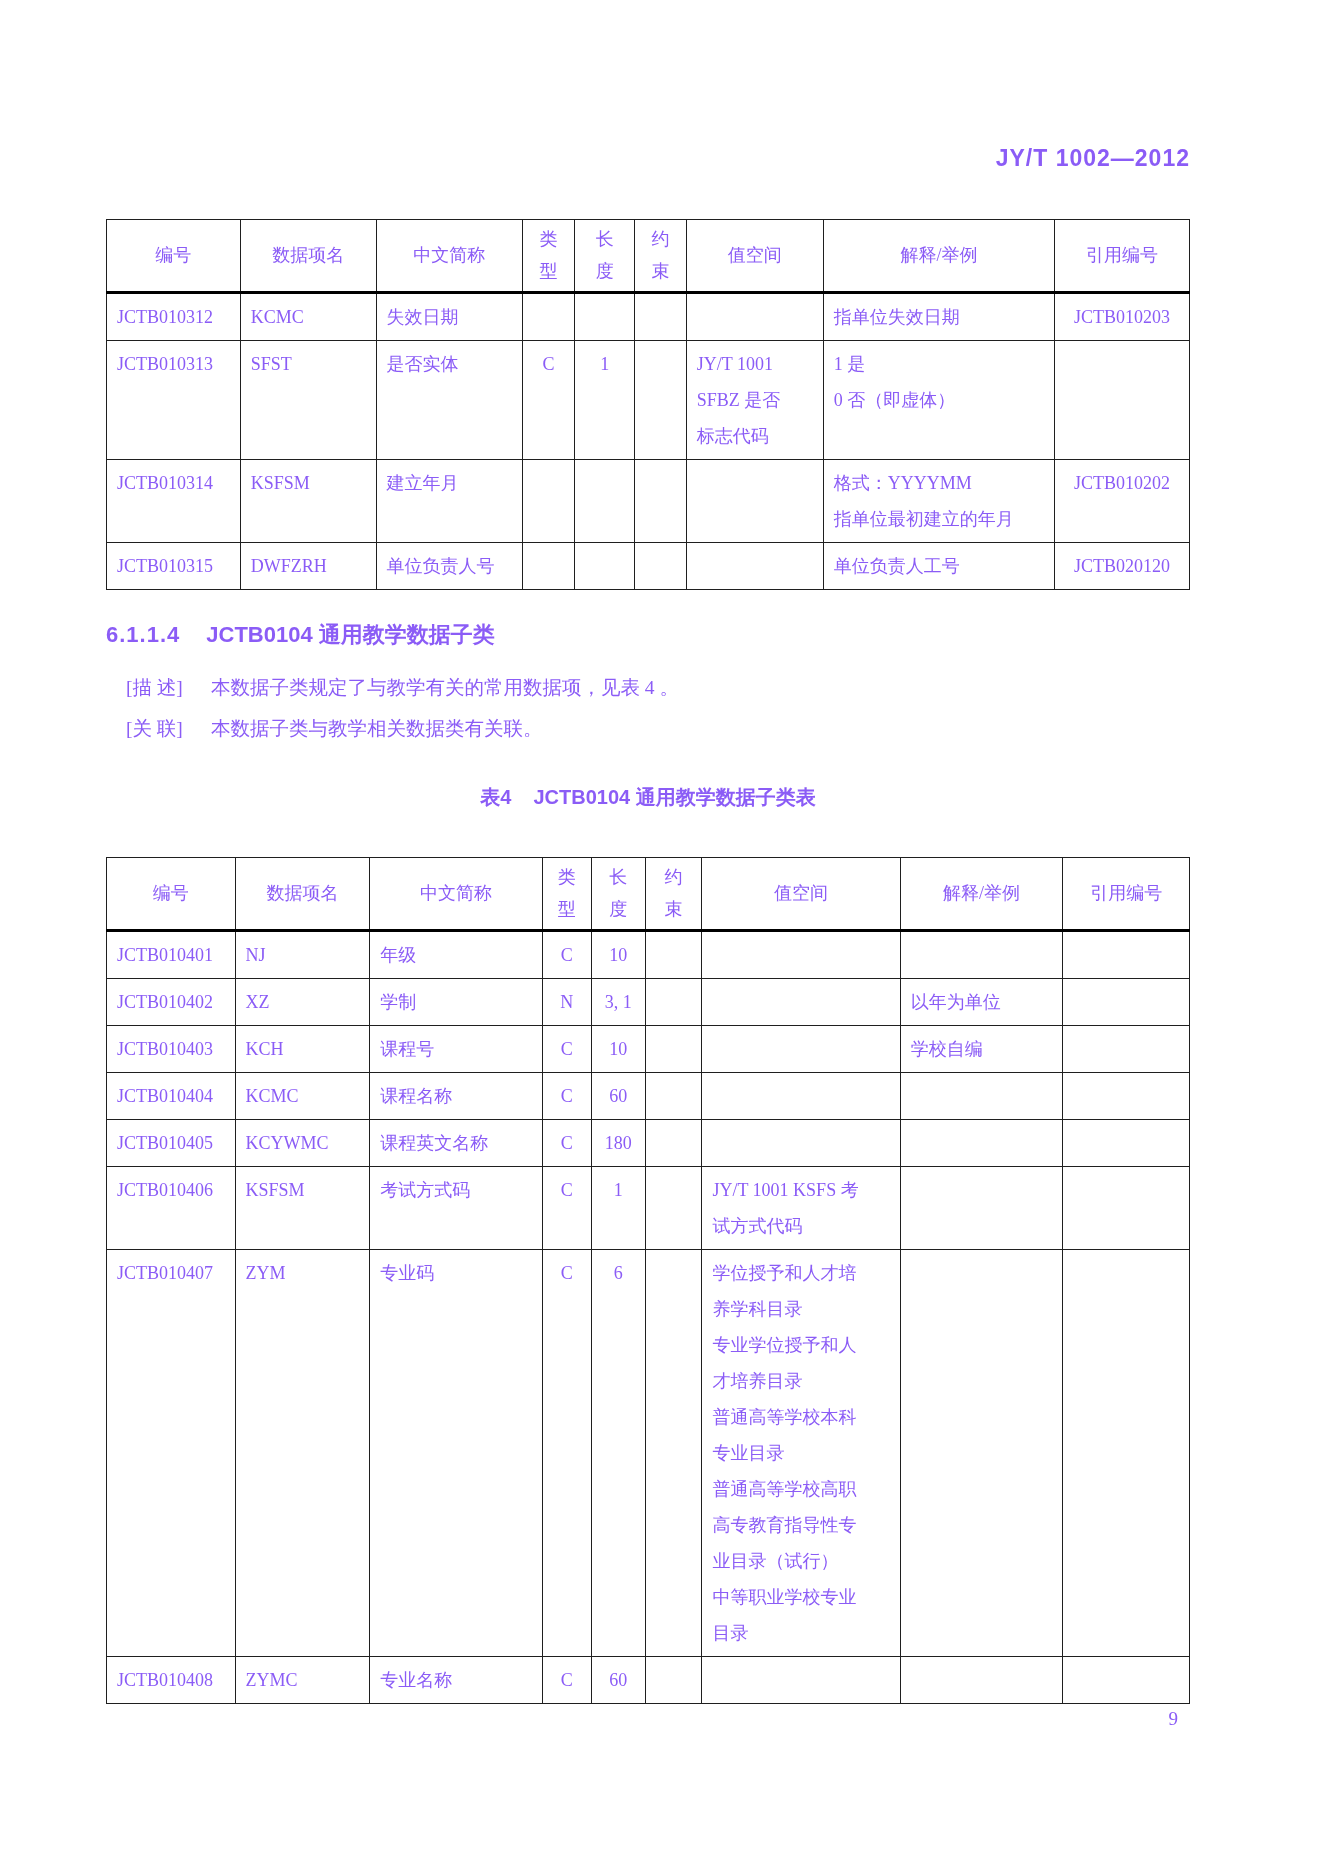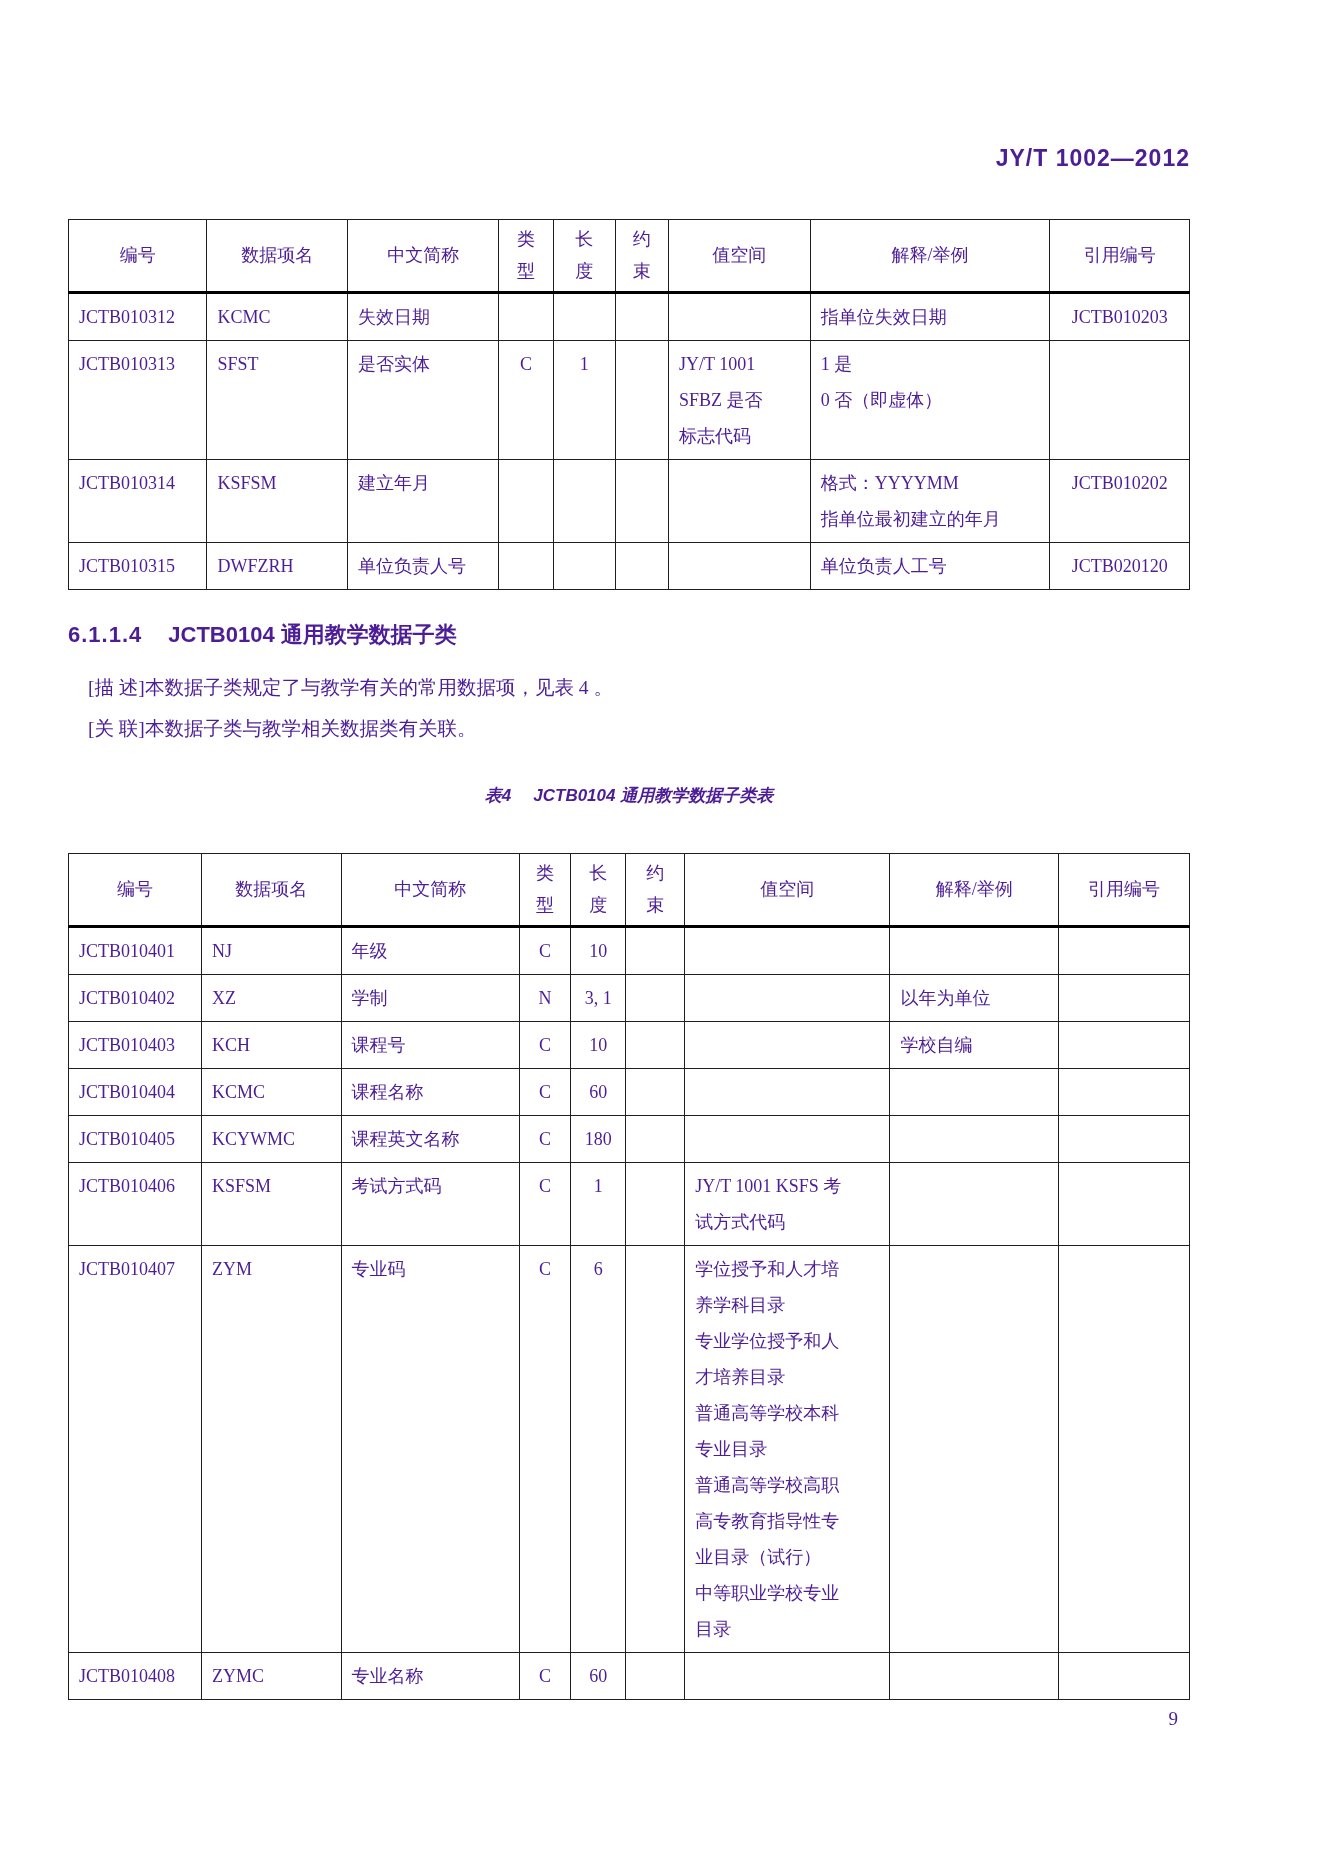--- a/index.html
+++ b/index.html
@@ -1,23 +1,23 @@
 <!DOCTYPE html>
 <html><head>
 <meta charset="utf-8">
 <style>
   html,body{margin:0;padding:0;background:#ffffff;}
   .page{
     position:relative;
     width:1323px;height:1871px;
     background:#ffffff;
-    color:#4c1d95;
+    color:#8b5cf6;
     font-family:"Liberation Serif","DejaVu Serif",serif;
     box-sizing:border-box;
-    padding:143px 133px 0 68px;
+    padding:143px 133px 0 106px;
     overflow:hidden;
   }
   .doc-number{
     text-align:right;
     font-family:"Liberation Sans","DejaVu Sans",sans-serif;
     font-weight:bold;
     font-size:23px;
     letter-spacing:1px;
     height:30px;
     line-height:30px;
@@ -67,28 +67,27 @@
     font-size:22px;
     margin:30px 0 0 0;
   }
   .section-heading .num{margin-right:26px;letter-spacing:1px;}
   .para{
     font-size:19.5px;
     margin:22px 0 0 20px;
     line-height:1.6;
   }
   .para + .para{margin-top:10px;}
-  .para .label{margin-right:0;}
+  .para .label{margin-right:28px;}
   .table-caption{
     text-align:center;
     font-family:"Liberation Sans","DejaVu Sans",sans-serif;
     font-weight:bold;
-    font-size:17px;
+    font-size:20px;
     margin-top:40px;
-    font-style:italic;
   }
   .table-caption .prefix{margin-right:22px;}
   .t2{margin-top:16px;}
   .page-number{
     position:absolute;
     top:1708px;
     right:145px;
     font-size:19px;
   }
 </style>

